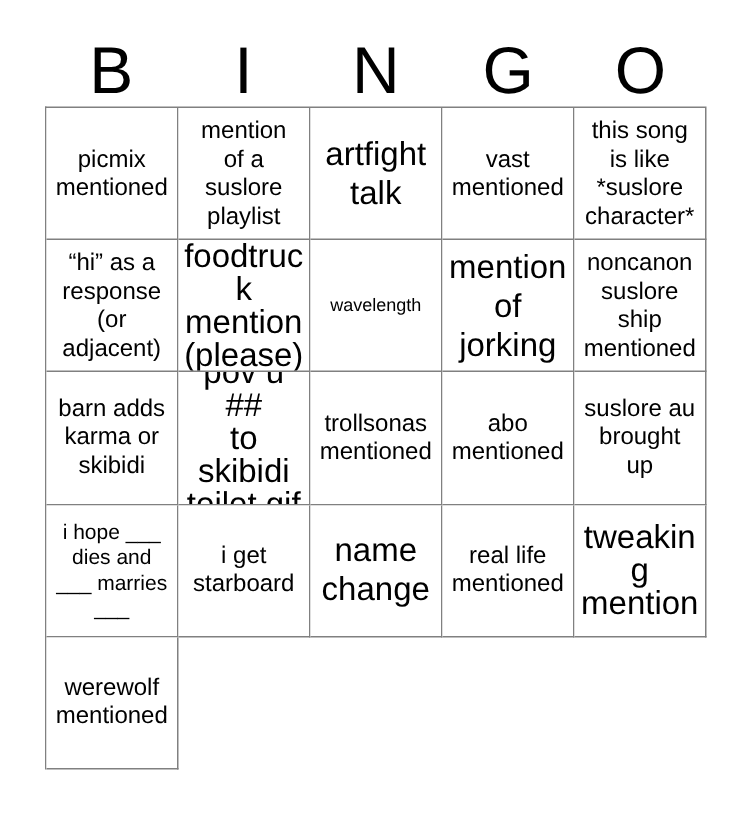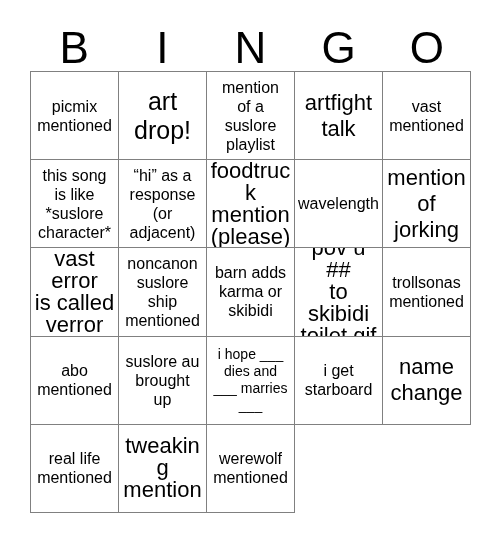--- a/index.html
+++ b/index.html
@@ -81,45 +81,41 @@
     word-wrap: break-word;
     white-space: pre-line;
   }
 
   
   .size-xxl .cell-text { font-size: 25px; line-height: 29px; }
   .size-xl  .cell-text { font-size: 22px; line-height: 26px; text-align: center; }
   .size-l   .cell-text { font-size: 22px; line-height: 22px; }
   .size-m   .cell-text { font-size: 16px; line-height: 19px; }
   .size-s   .cell-text { font-size: 14px; line-height: 17px; }
-  .size-xs  .cell-text { font-size: 16px; line-height: 15px; }
+  .size-xs  .cell-text { font-size: 12px; line-height: 15px; }
 </style>
 </head>
 <body>
 
 <div id="bingo-card">
 
   <div id="bingo-header">
     <div class="header-letter">B</div>
     <div class="header-letter">I</div>
     <div class="header-letter">N</div>
     <div class="header-letter">G</div>
     <div class="header-letter">O</div>
   </div>
 
   <div id="bingo-grid">
 
     <div class="bingo-cell size-m">
         <span class="cell-text">picmix
 mentioned</span>
       </div>
-    <div class="bingo-cell size-xxl">
-        <span class="cell-text">art
-drop!</span>
-      </div>
     <div class="bingo-cell size-m">
         <span class="cell-text">mention
 of a
 suslore
 playlist</span>
       </div>
     <div class="bingo-cell size-xl">
         <span class="cell-text">artfight
 talk</span>
       </div>
@@ -147,25 +143,20 @@
       </div>
     <div class="bingo-cell size-xs">
         <span class="cell-text">wavelength</span>
       </div>
     <div class="bingo-cell size-xl">
         <span class="cell-text">mention
 of
 jorking</span>
       </div>
 
-    <div class="bingo-cell size-l">
-        <span class="cell-text">vast error
-is called
-verror</span>
-      </div>
     <div class="bingo-cell size-m">
         <span class="cell-text">noncanon
 suslore
 ship
 mentioned</span>
       </div>
     <div class="bingo-cell size-m">
         <span class="cell-text">barn adds
 karma or
 skibidi</span>

